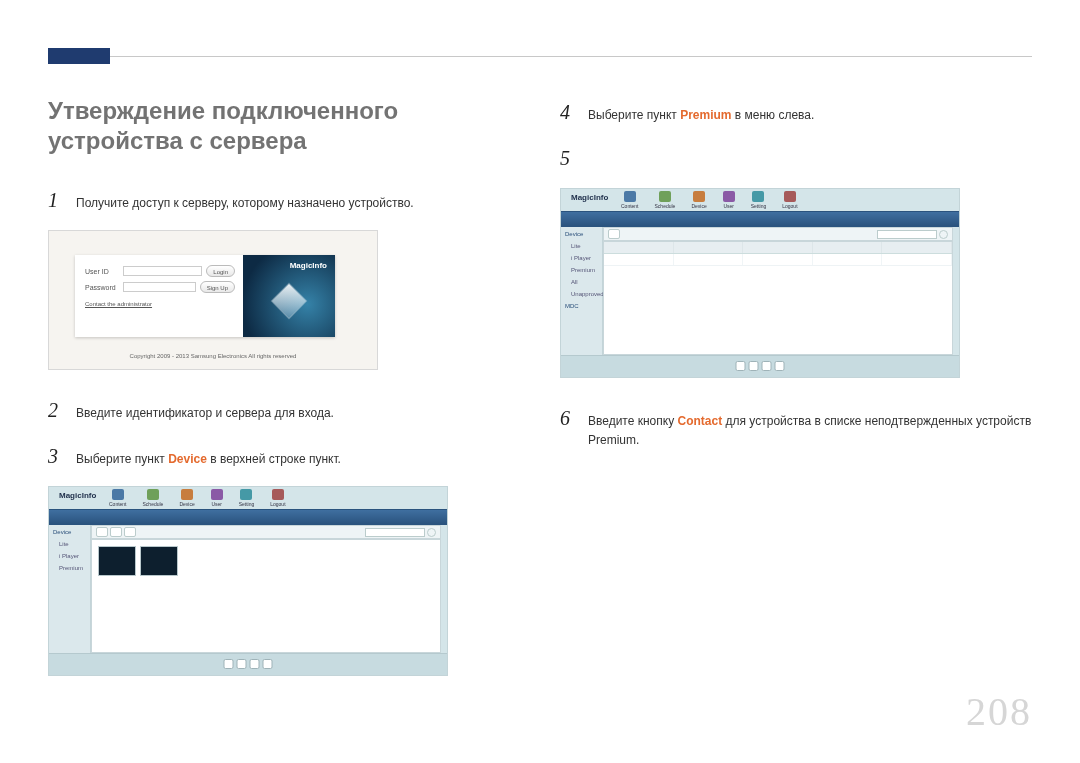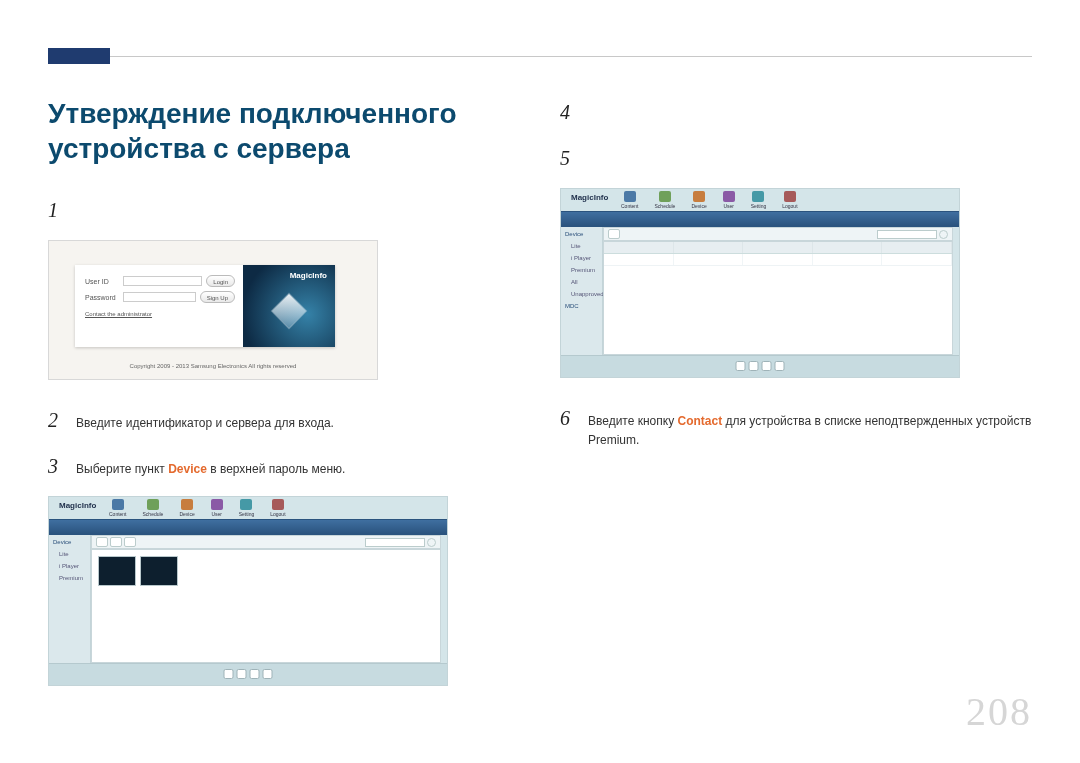--- a/index.html
+++ b/index.html
@@ -30,23 +30,23 @@
   .content {
     position: absolute;
     top: 96px;
     left: 48px;
     right: 48px;
     display: flex;
     gap: 40px;
   }
   .col { flex: 1; }
   .section-title {
-    font-size: 28px;
+    font-size: 24px;
     font-weight: 700;
-    color: #0c4a6e;
+    color: #737373;
     line-height: 1.25;
     margin-bottom: 28px;
   }
   .step {
     display: flex;
     align-items: baseline;
     gap: 14px;
     margin-bottom: 14px;
     font-size: 12px;
     line-height: 1.6;
@@ -245,20 +245,21 @@
 <div class="top-mark"></div>
 
 <div class="content">
 
   <div class="col">
 
     <div class="section-title">Утверждение подключенного устройства с сервера</div>
 
     <div class="step">
       <span class="step-num">1</span>
+      <span class="step-text">Получите доступ к серверу, которому назначено устройство.</span>
     </div>
 
     <div class="shot-login">
       <div class="card">
         <div class="form">
           <div class="row">
             <label>User ID</label>
             <span class="inp"></span>
             <span class="btn">Login</span>
           </div>
@@ -278,21 +279,21 @@
     </div>
 
     <div class="step">
       <span class="step-num">2</span>
       <span class="step-text">Введите идентификатор и сервера для входа.</span>
     </div>
 
     <div class="step">
       <span class="step-num">3</span>
       <span class="step-text">
-        <span>Выберите пункт </span><span class="hl-device">Device</span><span> в верхней пароль меню.</span>
+        <span>Выберите пункт </span><span class="hl-device">Device</span><span> в верхней строке пункт.</span>
       </span>
     </div>
 
     <div class="shot-app v-device">
       <div class="logo">MagicInfo</div>
       <div class="topicons">
         <span>
             <span class="ico ico-a"></span>
             <span>Content</span>
           </span>
@@ -348,20 +349,23 @@
           </div>
       </div>
     </div>
 
   </div>
 
   <div class="col">
 
     <div class="step">
       <span class="step-num">4</span>
+      <span class="step-text">
+        <span>Выберите пункт </span><span class="hl-premium">Premium</span><span> в меню слева.</span>
+      </span>
     </div>
 
     <div class="step">
       <span class="step-num">5</span>
     </div>
 
     <div class="shot-app v-list">
       <div class="logo">MagicInfo</div>
       <div class="topicons">
         <span>

